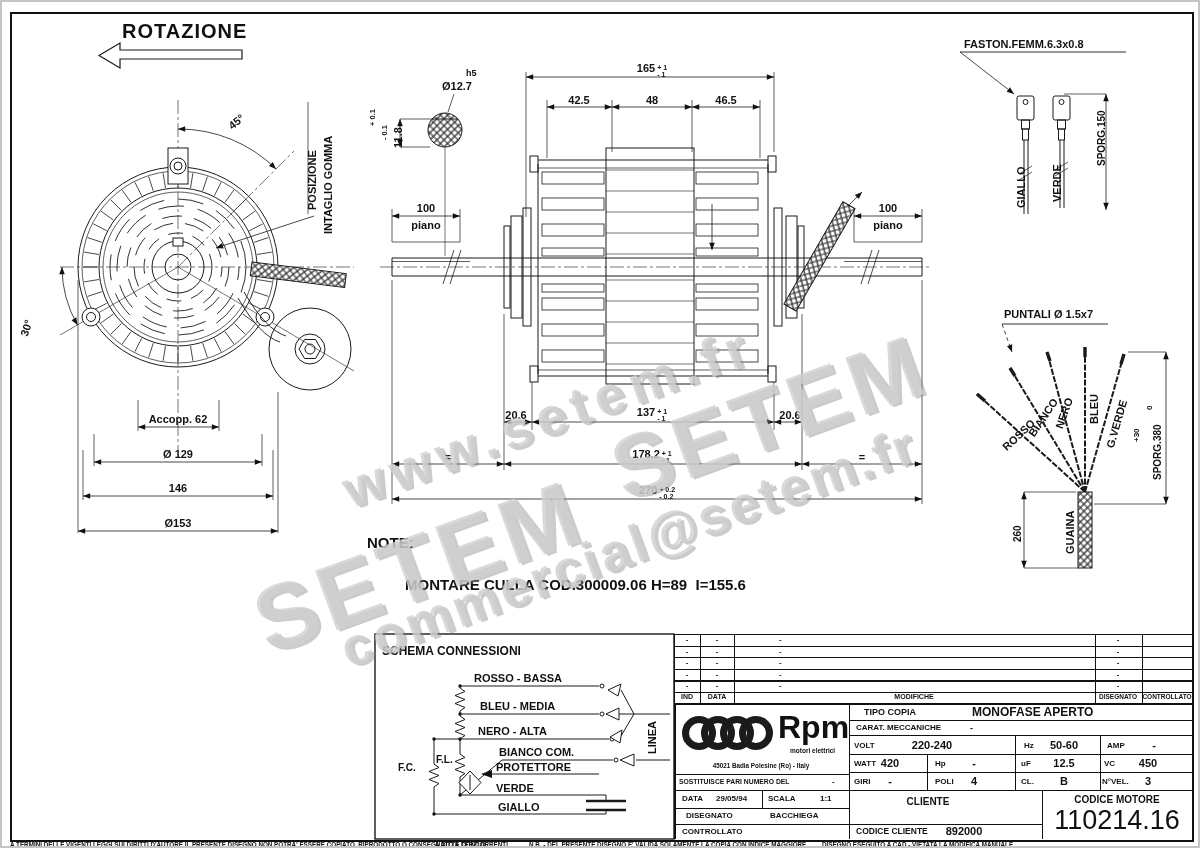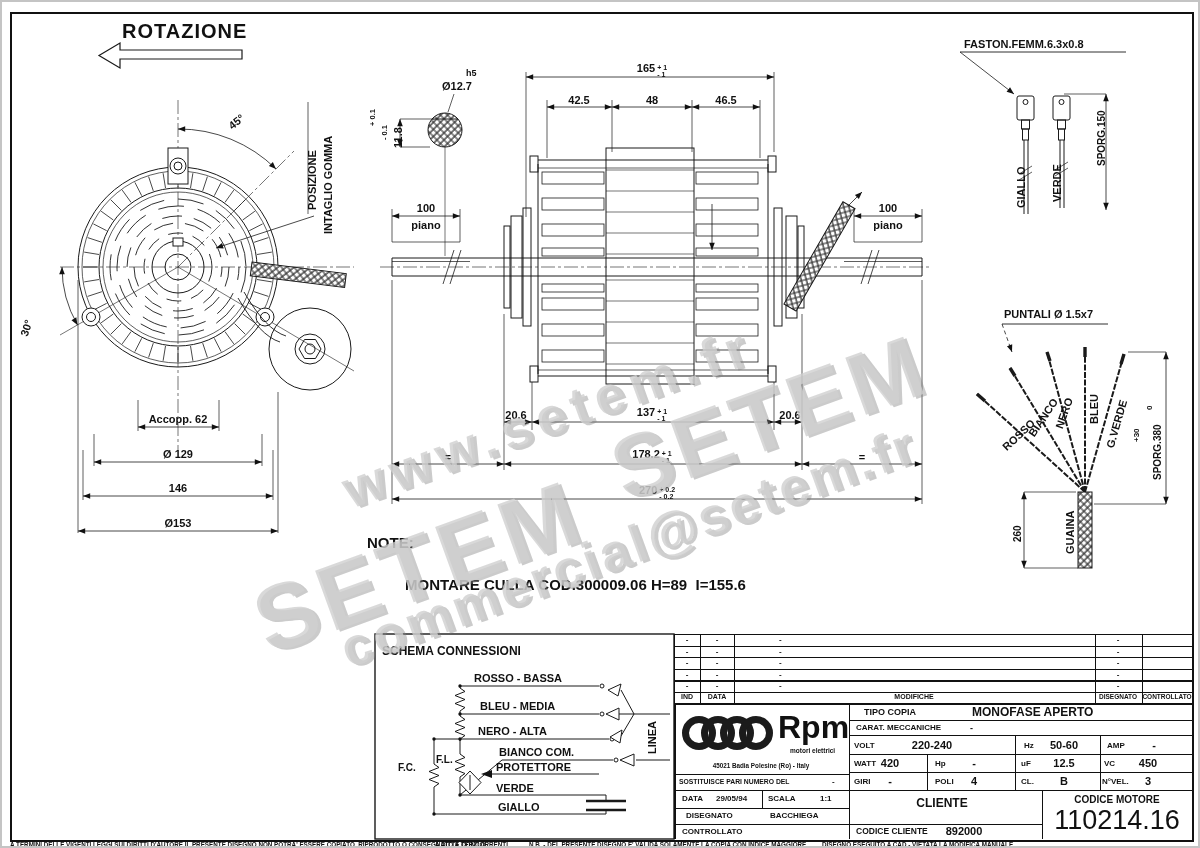--- a/index.html
+++ b/index.html
@@ -551,21 +551,21 @@
 
     <div class="lb" style="left:180px;top:74px;font-size:8px;">GIRI</div>
     <div class="lb ctr" style="left:216px;top:72px;">-</div>
     <div class="lb" style="left:261px;top:74px;font-size:8px;">POLI</div>
     <div class="lb ctr" style="left:300px;top:72px;">4</div>
     <div class="lb" style="left:347px;top:74px;font-size:8px;">CL.</div>
     <div class="lb ctr" style="left:390px;top:72px;">B</div>
     <div class="lb" style="left:428px;top:74px;font-size:8px;">N°VEL.</div>
     <div class="lb ctr" style="left:474px;top:72px;">3</div>
 
-    <div class="lb ctr" style="left:268px;top:93px;font-size:12px;text-align:right;">CLIENTE</div>
+    <div class="lb ctr" style="left:254px;top:93px;font-size:10px;text-align:right;">CLIENTE</div>
     <div class="lb ctr" style="left:443px;top:91px;font-size:10px;">CODICE MOTORE</div>
     <div class="lb ctr n" style="left:443px;top:102px;font-size:27px;">110214.16</div>
     <div class="lb" style="left:182px;top:123px;font-size:8.5px;">CODICE CLIENTE</div>
     <div class="lb ctr" style="left:290px;top:122px;">892000</div>
   </div>
 
   <div class="lb" style="left:8px;top:839px;font-size:6.3px;">A TERMINI DELLE VIGENTI LEGGI SUI DIRITTI D'AUTORE IL PRESENTE DISEGNO NON POTRA' ESSERE COPIATO, RIPRODOTTO O CONSEGNATO A TERZI O</div>
   <div class="lb" style="left:433px;top:839px;font-size:6.3px;">A DITTE CONCORRENTI.</div>
   <div class="lb" style="left:527px;top:839px;font-size:6.3px;">N.B. - DEL PRESENTE DISEGNO E' VALIDA SOLAMENTE LA COPIA CON INDICE MAGGIORE.</div>
   <div class="lb" style="left:820px;top:839px;font-size:6.3px;">DISEGNO ESEGUITO A CAD - VIETATA LA MODIFICA MANUALE</div>

